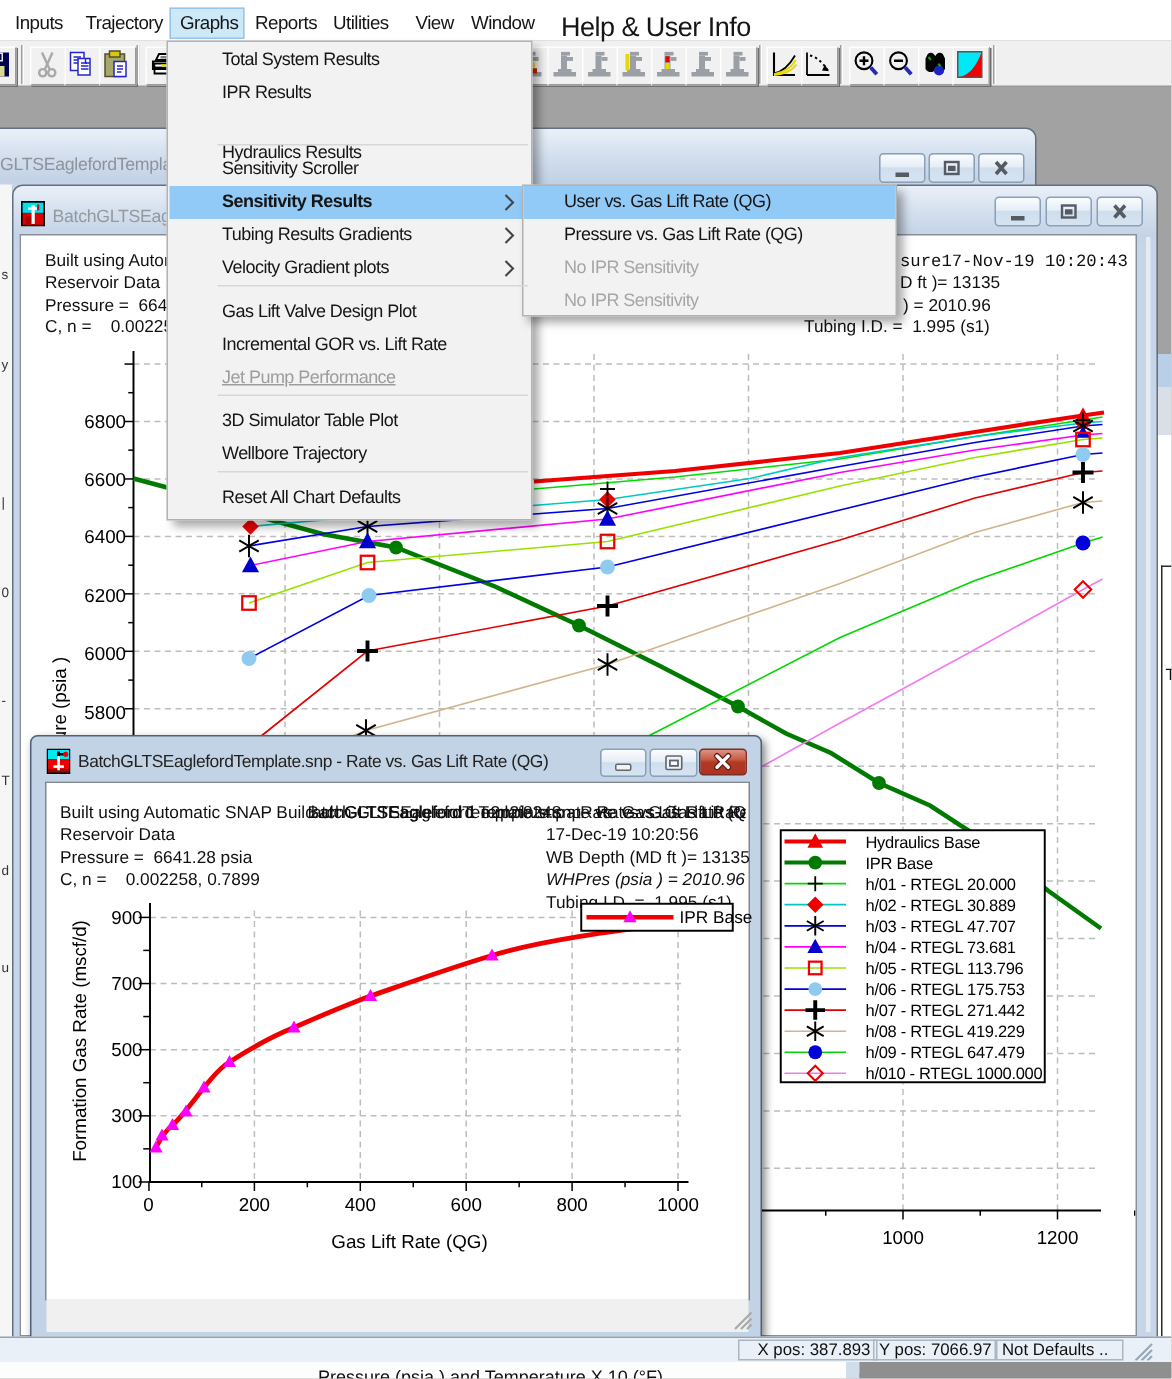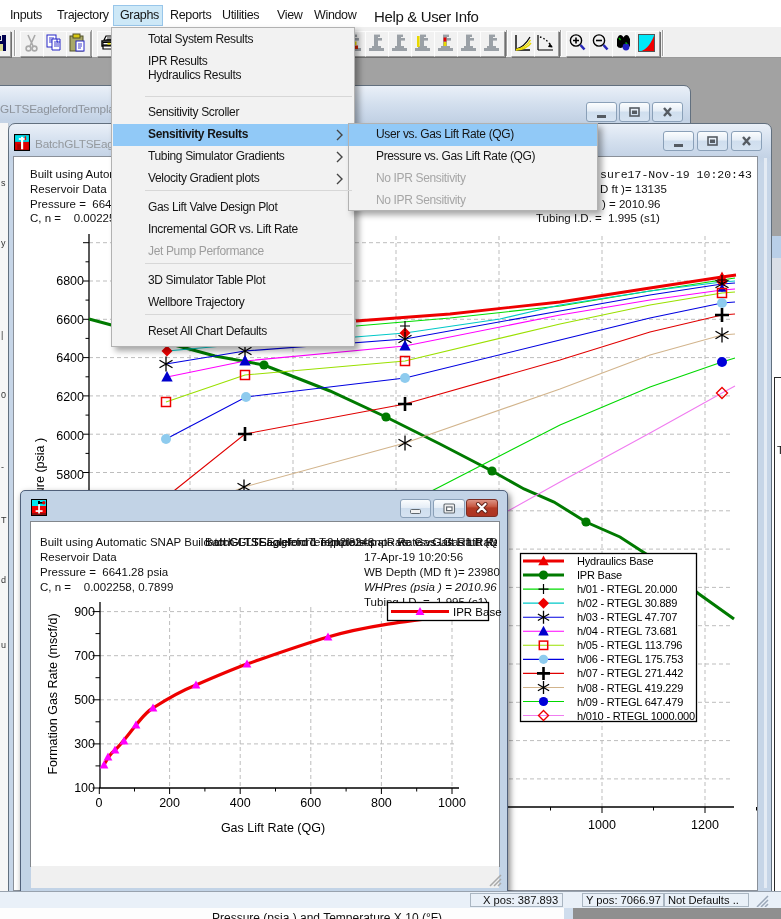--- a/index.html
+++ b/index.html
@@ -289,20 +289,21 @@
   <rect width="16" height="17" fill="#000"></rect>
   <rect x="1" y="1" width="14" height="6" fill="#00e8f0"></rect>
   <rect x="1" y="7" width="14" height="7" fill="#ee0000"></rect>
   <rect x="1" y="14" width="14" height="2" fill="#8d0f0f"></rect>
   <rect x="7" y="2" width="2" height="4" fill="#000"></rect>
   <rect x="7.2" y="5" width="1.7" height="9.5" fill="#fff"></rect>
   <rect x="4.6" y="11.2" width="7" height="1.7" fill="#fff"></rect>
   <rect x="8.8" y="3" width="5" height="1.6" fill="#000"></rect>
   <circle cx="12.8" cy="3.8" r="1.7" fill="#e80000"></circle>
 </svg>
+  <div class="abs" style="left:52px;top:501px;font-size:11.6px;letter-spacing:-0.28px;color:#222;white-space:nowrap;z-index:11;">BatchGLTSEaglefordTemplate.snp - Rate vs. Gas Lift Rate (QG)</div>
   <div class="tbtn" style="left:400px;top:499px;width:29px;height:17px;z-index:11;">
       <svg width="29" height="17">
         <rect x="9.5" y="9.5" width="10" height="4" rx="1" fill="#f2f2f2" stroke="#60686f" stroke-width="1"></rect>
       </svg>
     </div>
   <div class="tbtn" style="left:433px;top:499px;width:30px;height:17px;z-index:11;">
       <svg width="30" height="17">
         <rect x="10" y="4" width="10.5" height="9" rx="1" fill="#f2f2f2" stroke="#60686f" stroke-width="1.1"></rect>
         <rect x="12.6" y="7" width="5.4" height="3.6" fill="#fff" stroke="#60686f" stroke-width="1.2"></rect>
       </svg>
@@ -316,22 +317,22 @@
   <div class="hdrtxt" style="left:40px;top:536px;z-index:11;">Built using Automatic SNAP Build</div>
   <div class="abs" style="left:205px;top:536px;width:292px;height:13px;overflow:hidden;z-index:11;">
       <div class="hdrtxt" style="left:0;top:0;">Batch GLTSEagleford Template.snp - Rate vs. Gas Lift Rate (QG)</div>
       <div class="hdrtxt" style="left:3px;top:0;">atchGLTSEaglefordTemplate.snp - Rate vs. Gas Lift Rate (QG)F</div>
       <div class="hdrtxt" style="left:9px;top:0;">ch GLTSEagleford 1 e2p2i8248 ate vs. Gas Lift Rate (QG)</div>
     </div>
 
   <div class="hdrtxt" style="left:40px;top:551px;z-index:11;">Reservoir Data</div>
   <div class="hdrtxt" style="left:40px;top:566px;z-index:11;">Pressure =&nbsp; 6641.28 psia</div>
   <div class="hdrtxt" style="left:40px;top:581px;z-index:11;">C, n =&nbsp;&nbsp;&nbsp; 0.002258, 0.7899</div>
-  <div class="hdrtxt" style="left:364px;top:551px;z-index:11;">17-Apr-19 10:20:56</div>
-  <div class="hdrtxt" style="left:364px;top:566px;z-index:11;">WB Depth (MD ft )= 23980</div>
+  <div class="hdrtxt" style="left:364px;top:551px;z-index:11;">17-Dec-19 10:20:56</div>
+  <div class="hdrtxt" style="left:364px;top:566px;z-index:11;">WB Depth (MD ft )= 13135</div>
   <div class="hdrtxt" style="left:364px;top:581px;z-index:11;font-style:italic;">WHPres (psia ) = 2010.96</div>
   <div class="hdrtxt" style="left:364px;top:596px;z-index:11;">Tubing I.D. =&nbsp; 1.995 (s1)</div>
   <svg class="abs" style="left:0;top:0;z-index:11;" width="781" height="919">
       <g stroke="#bdbdbd" stroke-width="1" stroke-dasharray="4 3">
         <line x1="100" y1="611.6" x2="455" y2="611.6"></line>
         <line x1="100" y1="655.7" x2="455" y2="655.7"></line>
         <line x1="100" y1="699.8" x2="455" y2="699.8"></line>
         <line x1="100" y1="743.9" x2="455" y2="743.9"></line>
         <line x1="169.6" y1="607" x2="169.6" y2="788"></line>
         <line x1="240.2" y1="607" x2="240.2" y2="788"></line>
@@ -391,42 +392,42 @@
       <rect x="387.5" y="602.5" width="101" height="18" fill="#fff" stroke="#000" stroke-width="1.3"></rect>
       <line x1="391" y1="611.5" x2="449" y2="611.5" stroke="#ee0000" stroke-width="3"></line>
       <path d="M420 606.9 L424.4 614.9 L415.6 614.9 Z" fill="#ff00ff"></path>
       <text x="453" y="615.5" font-size="11.5" fill="#000">IPR Base</text>
     </svg>
   <svg class="abs" style="left:487px;top:874px;z-index:11;" width="16" height="15">
       <path d="M14 1 L3 12 M14 5 L7 12 M14 9 L11 12" stroke="#a9a9a9" stroke-width="1.5"></path>
     </svg>
 
   <div class="abs" style="z-index:20;left:0;top:891px;width:781px;height:17px;background:#e9f0f8;border-top:1px solid #98a2ae;box-sizing:border-box;"></div>
-  <div class="statuscell" style="left:470px;width:79px;padding-left:12px;">X pos: 387.893</div>
+  <div class="statuscell" style="left:492px;width:79px;padding-left:12px;">X pos: 387.893</div>
   <div class="statuscell" style="left:582px;width:77px;">Y pos: 7066.97</div>
   <div class="statuscell" style="left:664px;width:80px;">Not Defaults ..</div>
   <svg class="abs" style="z-index:21;left:752px;top:894px;" width="18" height="13">
       <path d="M16 2 L5 13 M16 6 L9 13 M16 10 L13 13" stroke="#9aa7b8" stroke-width="1.5"></path>
     </svg>
 
   <div class="abs" style="z-index:22;left:0;top:908px;width:564px;height:11px;background:#fdfdfd;"></div>
   <div class="abs" style="z-index:23;left:212px;top:911px;font-size:12px;color:#101010;white-space:nowrap;">Pressure (psia ) and Temperature X 10 (°F)</div>
   <div class="abs" style="z-index:22;left:564px;top:908px;width:9px;height:11px;background:#cfdded;"></div>
   <div class="abs" style="z-index:22;left:573px;top:908px;width:208px;height:11px;background:#8f8f8f;"></div>
 
   <div class="abs" style="z-index:30;left:0;top:0;width:781px;height:27px;background:#ffffff;"></div>
   <div class="abs" style="z-index:31;left:113px;top:5px;width:50px;height:21px;background:#cde8f7;border:1px solid #98c6ea;box-sizing:border-box;"></div>
   <div class="menuitem" style="left:10px;top:8px;font-size:12.5px;z-index:31;">Inputs</div>
   <div class="menuitem" style="left:57px;top:8px;font-size:12.5px;z-index:31;">Trajectory</div>
   <div class="menuitem" style="left:120px;top:8px;font-size:12.5px;z-index:31;">Graphs</div>
   <div class="menuitem" style="left:170px;top:8px;font-size:12.5px;z-index:31;">Reports</div>
   <div class="menuitem" style="left:222px;top:8px;font-size:12.5px;z-index:31;">Utilities</div>
   <div class="menuitem" style="left:277px;top:8px;font-size:12.5px;z-index:31;">View</div>
   <div class="menuitem" style="left:314px;top:8px;font-size:12.5px;z-index:31;">Window</div>
-  <div class="menuitem" style="left:374px;top:8px;font-size:15px;z-index:31;">Help &amp; User Info</div>
+  <div class="menuitem" style="left:374px;top:8px;font-size:18px;z-index:31;">Help &amp; User Info</div>
 
   <div class="abs" style="z-index:30;left:0;top:27px;width:781px;height:31px;background:#f0f0f0;border-bottom:1px solid #9a9a9a;box-sizing:border-box;"></div>
   <div class="tool" style="left:-14px;"><svg width="21" height="22" viewBox="0 0 21 22">
         <rect x="2" y="3" width="17" height="16" fill="#000050"></rect>
         <rect x="6" y="3" width="9" height="6" fill="#e8e8e8"></rect>
         <rect x="11" y="4" width="3" height="4" fill="#000050"></rect>
         <rect x="5" y="12" width="11" height="7" fill="#d8d890"></rect>
         <rect x="3" y="17" width="3" height="2" fill="#ffff00"></rect>
       </svg></div>
   <div class="tool" style="left:20px;"><svg width="21" height="22" viewBox="0 0 21 22">
@@ -562,30 +563,30 @@
   <div class="abs" style="z-index:31;left:14px;top:30px;width:1px;height:26px;background:#9f9f9f;border-right:1px solid #fdfdfd;"></div>
   <div class="abs" style="z-index:31;left:91px;top:30px;width:1px;height:26px;background:#9f9f9f;border-right:1px solid #fdfdfd;"></div>
   <div class="abs" style="z-index:31;left:506px;top:30px;width:1px;height:26px;background:#9f9f9f;border-right:1px solid #fdfdfd;"></div>
   <div class="abs" style="z-index:31;left:560px;top:30px;width:1px;height:26px;background:#9f9f9f;border-right:1px solid #fdfdfd;"></div>
   <div class="abs" style="z-index:31;left:662px;top:30px;width:1px;height:26px;background:#9f9f9f;border-right:1px solid #fdfdfd;"></div>
 
   <div class="abs" style="z-index:40;left:111px;top:27px;width:244px;height:320px;background:#f2f2f2;border:1px solid #b2b2b2;box-sizing:border-box;box-shadow:4px 4px 6px rgba(0,0,0,0.35);"></div>
   <div class="abs" style="z-index:40;left:113px;top:124px;width:240px;height:22px;background:#91c9f7;"></div>
   <div class="menuitem" style="left:148px;top:32px;">Total System Results</div>
   <div class="menuitem" style="left:148px;top:54px;">IPR Results</div>
-  <div class="menuitem" style="left:148px;top:68px;">Hydraulics Results</div>
+  <div class="menuitem" style="left:148px;top:94px;">Hydraulics Results</div>
   <div class="abs" style="z-index:42;left:145px;top:96px;width:207px;height:1px;background:#d7d7d7;"></div>
   <div class="menuitem" style="left:148px;top:105px;text-align:center;">Sensitivity Scroller</div>
   <div class="menuitem" style="left:148px;top:127px;font-weight:bold;">Sensitivity Results</div>
-  <div class="menuitem" style="left:148px;top:149px;">Tubing Simulator Gradients</div>
+  <div class="menuitem" style="left:148px;top:149px;">Tubing Results Gradients</div>
   <div class="menuitem" style="left:148px;top:171px;">Velocity Gradient plots</div>
   <div class="abs" style="z-index:42;left:145px;top:190px;width:207px;height:1px;background:#d7d7d7;"></div>
   <div class="menuitem" style="left:148px;top:200px;">Gas Lift Valve Design Plot</div>
   <div class="menuitem" style="left:148px;top:222px;">Incremental GOR vs. Lift Rate</div>
-  <div class="menuitem" style="left:148px;top:244px;color:#9d9d9d;">Jet Pump Performance</div>
+  <div class="menuitem" style="left:148px;top:244px;color:#9d9d9d;text-decoration:underline;">Jet Pump Performance</div>
   <div class="abs" style="z-index:42;left:145px;top:263px;width:207px;height:1px;background:#d7d7d7;"></div>
   <div class="menuitem" style="left:148px;top:273px;">3D Simulator Table Plot</div>
   <div class="menuitem" style="left:148px;top:295px;">Wellbore Trajectory</div>
   <div class="abs" style="z-index:42;left:145px;top:314px;width:207px;height:1px;background:#d7d7d7;"></div>
   <div class="menuitem" style="left:148px;top:324px;">Reset All Chart Defaults</div>
   <svg class="abs" style="z-index:42;left:336px;top:128px;" width="8" height="14">
       <path d="M1 2 L6 7 L1 12" stroke="#444" stroke-width="1.4" fill="none"></path>
     </svg>
   <svg class="abs" style="z-index:42;left:336px;top:150px;" width="8" height="14">
       <path d="M1 2 L6 7 L1 12" stroke="#444" stroke-width="1.4" fill="none"></path>

